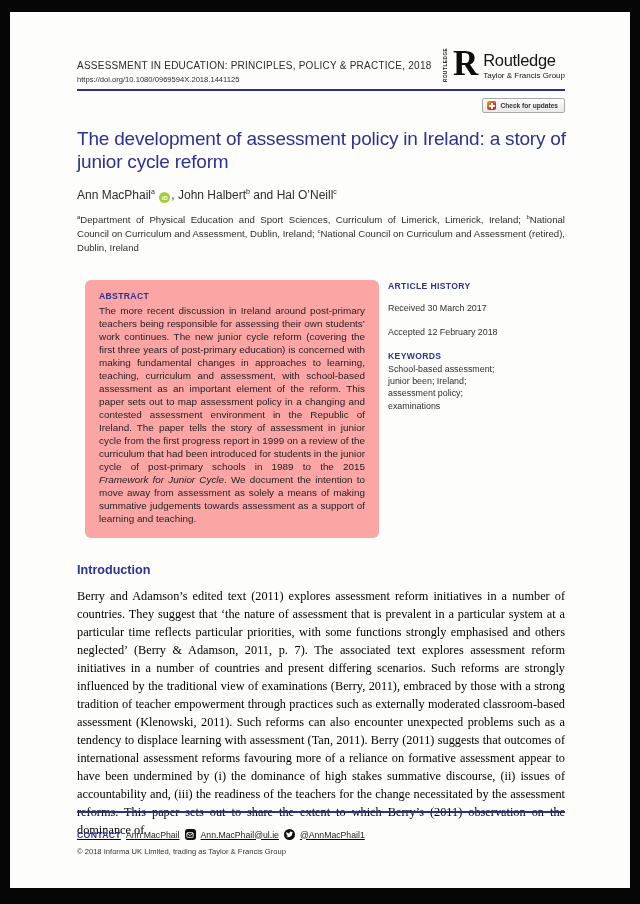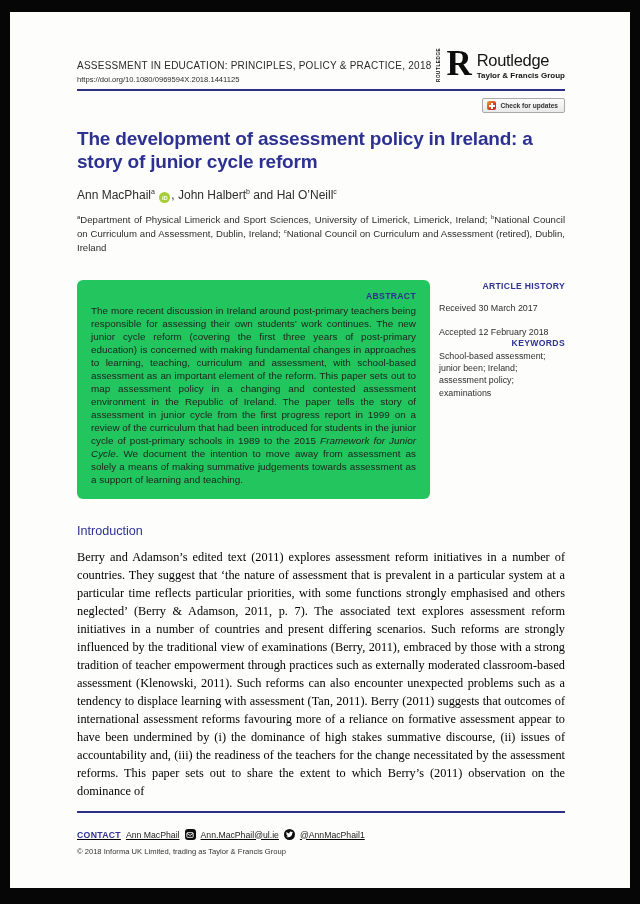--- a/index.html
+++ b/index.html
@@ -13,49 +13,49 @@
   .hdr { display:flex; justify-content:space-between; align-items:flex-start; }
   .jinfo { padding-top:8px; }
   .jname { font-size:10px; color:#2b2b2b; letter-spacing:.25px; }
   .jdoi  { font-size:7.6px; color:#2b2b2b; margin-top:4px; }
   .rlogo { display:flex; align-items:flex-start; gap:5px; margin-top:-4px; }
   .rvert { writing-mode:vertical-rl; transform:rotate(180deg); font-size:4.6px; font-weight:bold;
            color:#111; letter-spacing:.6px; height:34px; text-align:center; }
   .rbig  { font-family:"Liberation Serif", serif; font-weight:bold; font-size:35px; line-height:.92; color:#0d0d0d; }
   .rtxt  { margin-top:3px; }
   .rname { font-size:16.5px; color:#141414; letter-spacing:-.3px; }
-  .rgrp  { font-size:8px; font-weight:bold; color:#141414; margin-top:1px; }
+  .rgrp  { font-size:8px; font-weight:normal; color:#141414; margin-top:1px; }
   .rule  { height:2px; background:#2b3188; margin-top:5px; }
   .badgerow { display:flex; justify-content:flex-end; margin-top:7px; }
   .badge { display:inline-flex; align-items:center; gap:4px; border:1px solid #a9a9a9; border-radius:2px;
            background:linear-gradient(#fcfcfc,#e9e9e9); padding:2px 6px 2px 4px; }
   .cmicon { width:9px; height:9px; border-radius:2px; background:linear-gradient(135deg,#f0a32f 0%,#d33a26 60%,#b4251c 100%);
             position:relative; }
   .cmicon::before { content:""; position:absolute; left:4px; top:1.5px; width:1.6px; height:6px; background:#fff; }
   .cmicon::after  { content:""; position:absolute; left:1.5px; top:4px; width:6px; height:1.6px; background:#fff; }
   .badge span { font-size:6.6px; color:#333; font-weight:bold; }
   
-  .title { margin-top:15px; font-size:19px; font-weight:bold; color:#2d3192; line-height:1.2; letter-spacing:-.2px; width:492px; }
+  .title { margin-top:15px; font-size:19px; font-weight:normal; color:#2d3192; line-height:1.2; letter-spacing:-.2px; width:492px; }
   .authors { margin-top:14px; font-size:12px; color:#2e2e2e; }
   .authors sup { font-size:7px; }
   .orcid { display:inline-flex; width:11px; height:11px; border-radius:50%; background:#a6ce39; color:#fff;
            font-size:5.8px; font-weight:bold; align-items:center; justify-content:center; vertical-align:-1px; margin:0 1px; }
   .affil { margin-top:10px; font-size:9.6px; color:#2e2e2e; line-height:1.42; text-align:justify; }
   .affil sup { font-size:6px; }
   
   .cols { display:flex; margin-top:26px; }
-  .absbox { margin-left:0; width:353px; background:#22c55e; border-radius:6px; padding:11px 14px 12px 14px; }
-  .h-small { font-size:8.6px; font-weight:bold; color:#2d3192; letter-spacing:.35px;text-align:right; }
+  .absbox { margin-left:8px; width:294px; background:#fca5a5; border-radius:6px; padding:11px 14px 12px 14px; }
+  .h-small { font-size:8.6px; font-weight:bold; color:#2d3192; letter-spacing:.35px; }
   .abstext { margin-top:4px; font-size:9.9px; color:#1f1f1f; line-height:1.31; text-align:justify; }
   .sidecol { margin-left:9px; flex:1; padding-top:1px; }
   .sideline { font-size:8.9px; color:#2e2e2e; line-height:1.38; margin-top:11px; }
-  .kwblock { }
+  .kwblock { margin-top:13px; }
   .kwtext { font-size:8.9px; color:#2e2e2e; line-height:1.38; margin-top:2px; width:112px; }
   
-  .intro { margin-top:25px; font-size:12.6px; font-weight:normal; color:#2d3192; }
+  .intro { margin-top:25px; font-size:12.6px; font-weight:bold; color:#2d3192; }
   .para { margin-top:10px; font-family:"Liberation Serif", serif; font-size:12.3px; color:#000000;
           line-height:1.465; text-align:justify; }
   
   .footer { position:absolute; left:67px; right:65px; bottom:32px; }
   .frule { height:2px; background:#2b3188; }
   .contact { display:flex; align-items:center; gap:5px; margin-top:16px;text-decoration:underline; }
   .clabel { font-size:8.7px; font-weight:bold; color:#2d3192; letter-spacing:.3px; }
   .cname, .cemail, .chandle { font-size:8.7px; color:#222; }
   .mailicon { width:11px; height:11px; border-radius:3px; background:#0d0d0d; display:inline-flex;
               align-items:center; justify-content:center; }
@@ -91,21 +91,21 @@
     </div>
   </div>
 
   <div class="title">The development of assessment policy in Ireland: a story of junior cycle reform</div>
 
   <div class="authors">
     <span>Ann MacPhail</span><sup>a</sup>
     <span class="orcid">iD</span><span>, </span><span>John Halbert</span><sup>b</sup><span> and </span><span>Hal O’Neill</span><sup>c</sup>
   </div>
 
-  <div class="affil"><sup>a</sup><span>Department of Physical Limerick and Sport Sciences, University of Limerick, Limerick, Ireland; </span><sup>b</sup><span>National Council on Curriculum and Assessment, Dublin, Ireland; </span><sup>c</sup><span>National Council on Curriculum and Assessment (retired), Dublin, Ireland</span></div>
+  <div class="affil"><sup>a</sup><span>Department of Physical Education and Sport Sciences, Curriculum of Limerick, Limerick, Ireland; </span><sup>b</sup><span>National Council on Curriculum and Assessment, Dublin, Ireland; </span><sup>c</sup><span>National Council on Curriculum and Assessment (retired), Dublin, Ireland</span></div>
 
   <div class="cols">
     <div class="absbox">
       <div class="h-small">ABSTRACT</div>
       <div class="abstext"><span>The more recent discussion in Ireland around post-primary teachers being responsible for assessing their own students’ work continues. The new junior cycle reform (covering the first three years of post-primary education) is concerned with making fundamental changes in approaches to learning, teaching, curriculum and assessment, with school-based assessment as an important element of the reform. This paper sets out to map assessment policy in a changing and contested assessment environment in the Republic of Ireland. The paper tells the story of assessment in junior cycle from the first progress report in 1999 on a review of the curriculum that had been introduced for students in the junior cycle of post-primary schools in 1989 to the 2015 </span><i>Framework for Junior Cycle</i><span>. We document the intention to move away from assessment as solely a means of making summative judgements towards assessment as a support of learning and teaching.</span></div>
     </div>
     <div class="sidecol">
       <div class="h-small">ARTICLE HISTORY</div>
       <div class="sideline">Received 30 March 2017</div>
       <div class="sideline">Accepted 12 February 2018</div>

